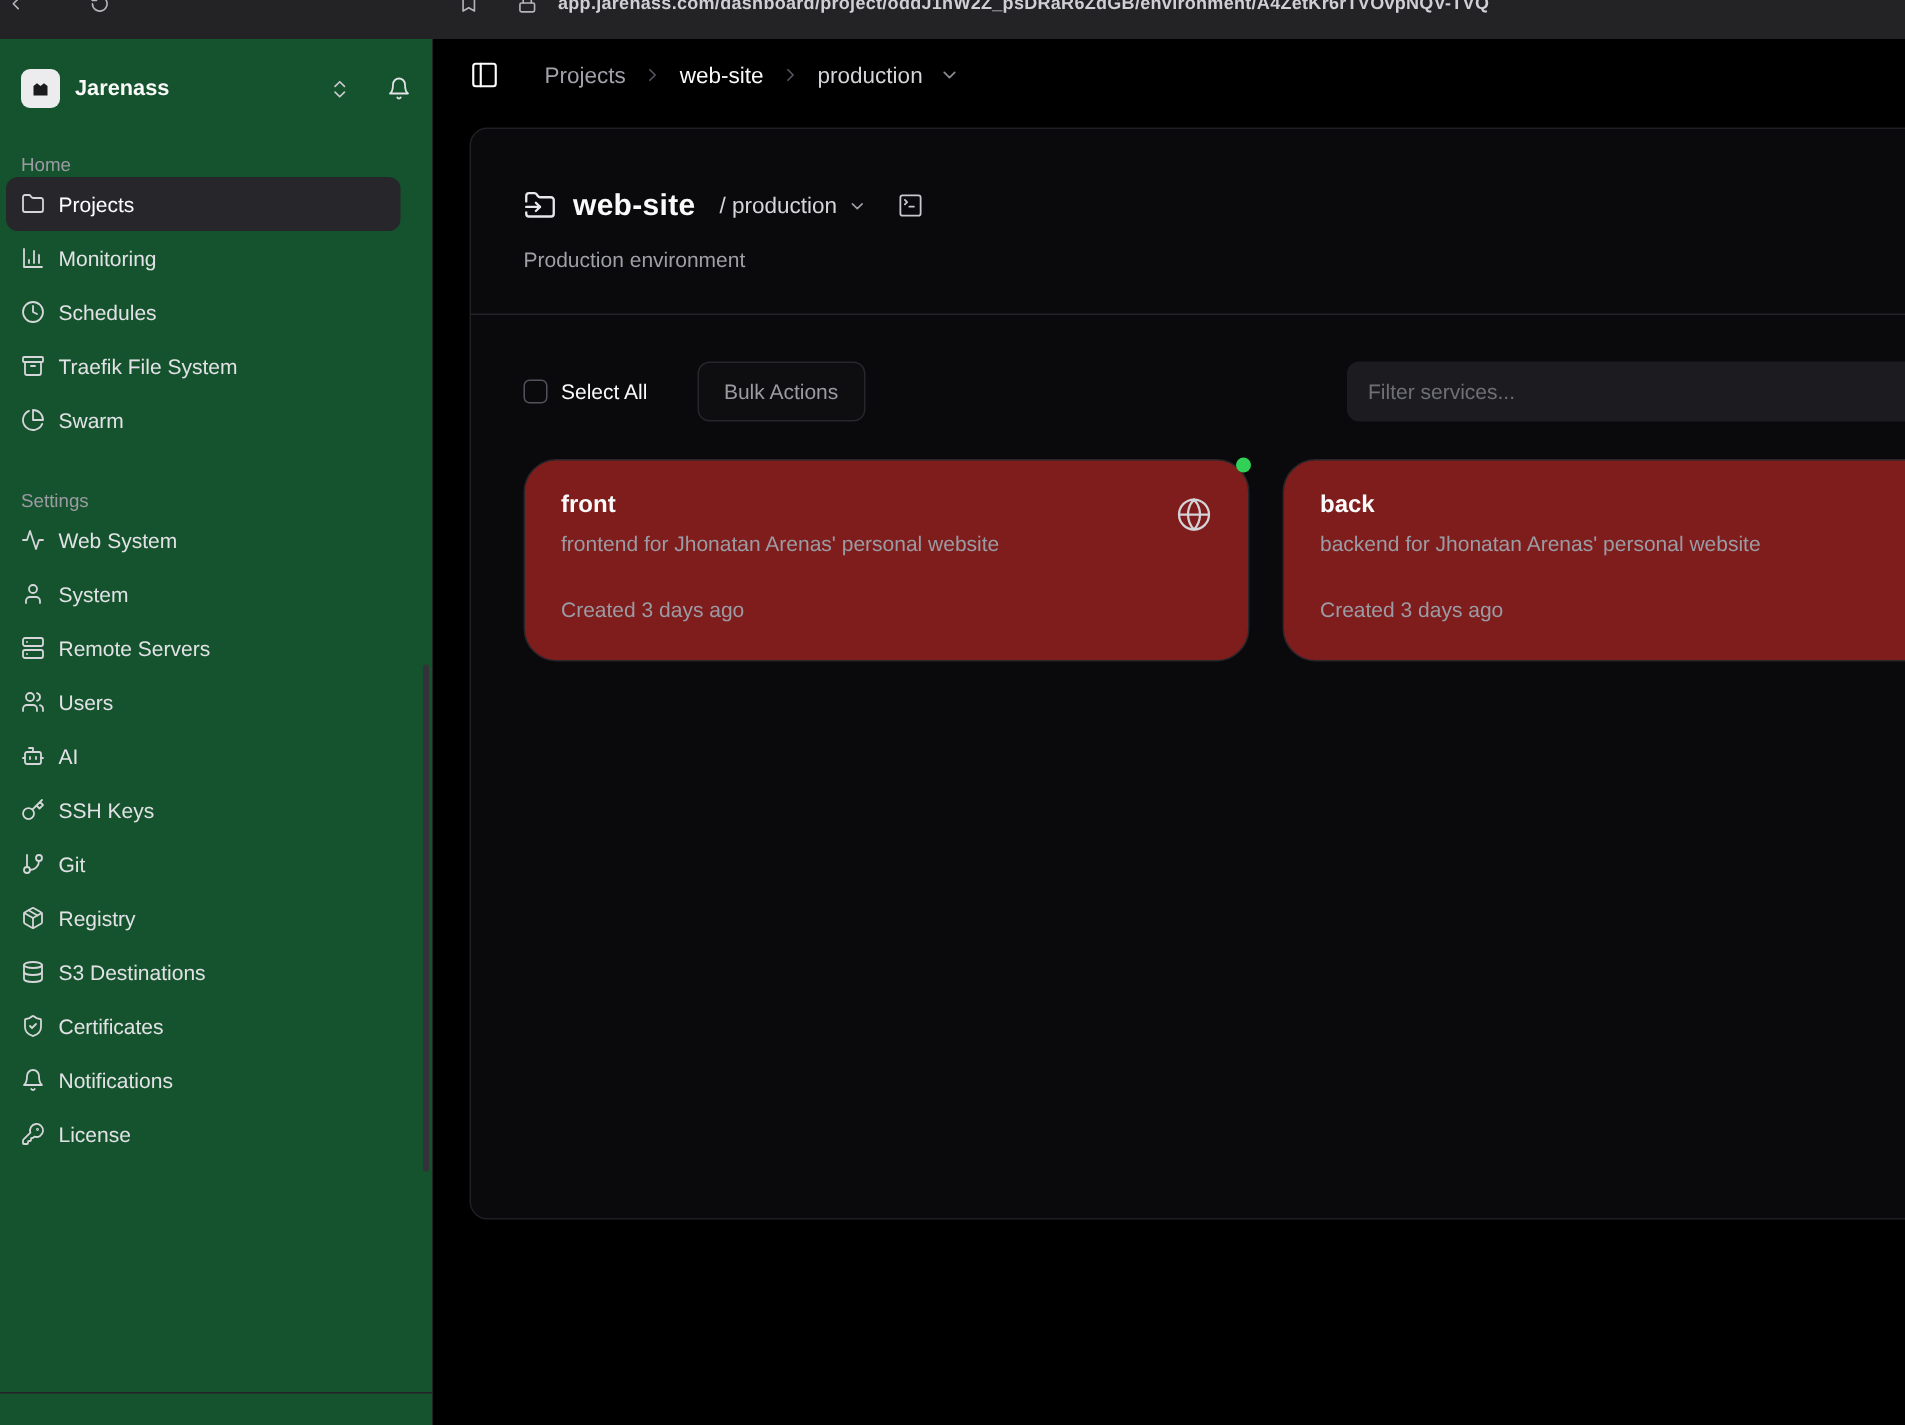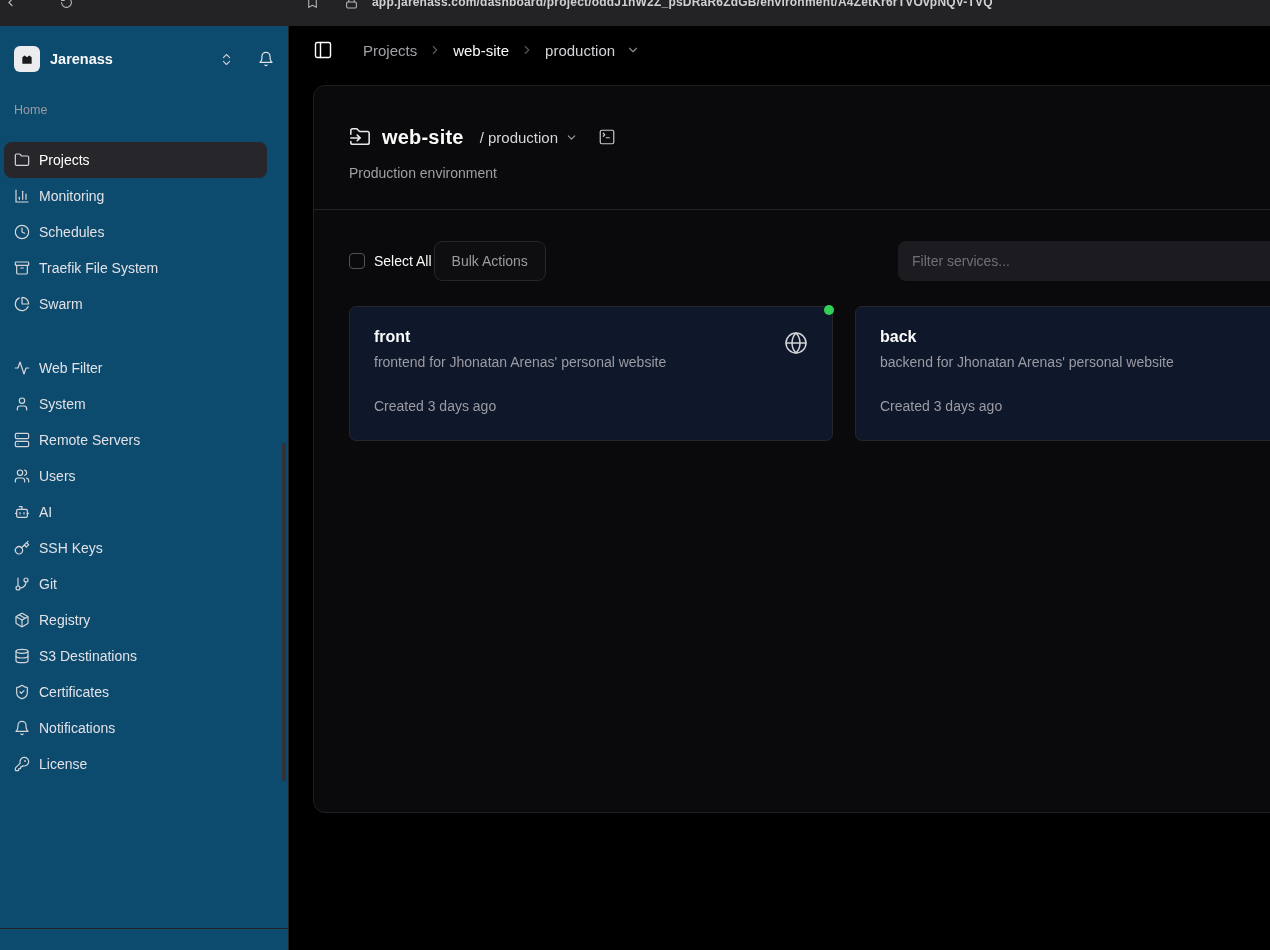--- a/index.html
+++ b/index.html
@@ -12,28 +12,28 @@
 
   
   .browser-bar{position:absolute;top:0;left:0;width:1270px;height:26px;background:#232326;overflow:hidden;z-index:20}
   .bicon{position:absolute;top:-4px;width:13px;height:13px;color:#b4b4ba;stroke-width:2}
   .url{position:absolute;left:372px;top:-5px;font-size:12px;font-weight:700;color:#cfcfd4;letter-spacing:.2px;white-space:nowrap}
 
   
   .app{position:absolute;top:10px;left:0;width:1270px;height:940px;background:#000;border-radius:10px 10px 0 0;overflow:hidden}
 
   
-  .sidebar{position:absolute;top:0;left:0;width:289px;height:940px;background:#0c4a6e;border-right:1px solid #222227;border-radius:10px 0 0 0}
+  .sidebar{position:absolute;top:0;left:0;width:289px;height:940px;background:#14532d;border-right:1px solid #222227;border-radius:10px 0 0 0}
   .sb-header{display:flex;align-items:center;padding:36px 12px 0 14px}
   .logo{width:26px;height:26px;border-radius:6px;background:#ececee;display:flex;align-items:center;justify-content:center;flex:none}
   .ws-name{margin-left:10px;font-size:14.5px;font-weight:700;color:#fafafa}
   .sb-trigger{margin-left:auto;margin-right:8px;background:none;border:none;color:#c9c9cf;cursor:pointer;padding:2px}
   .sb-bell{margin-left:12px;background:none;border:none;color:#e2e2e6;cursor:pointer;padding:2px}
   .nav{margin-top:30px;padding:0 21px 0 4px}
-  .nav-label{font-size:12.5px;color:#9b9ba3;line-height:16px;padding:0 0 24px 10px}
+  .nav-label{font-size:12.5px;color:#9b9ba3;line-height:16px;padding:0 0 0 10px}
   .nav-item{display:flex;align-items:center;gap:9px;height:36px;padding:0 10px;border-radius:8px;font-size:14px;color:#e2e2e6;cursor:pointer}
   .nav-item .icn{width:16px;height:16px;color:#d6d6da;flex:none}
   .nav-item.active{background:#26262b;color:#fff}
   .nav-section + .nav-section{margin-top:28px}
   .sb-scrollbar{position:absolute;top:433px;right:2px;width:4px;height:338px;border-radius:2px;background:#323238}
   .sb-footer{position:absolute;top:918px;left:0;width:100%;height:60px;border-top:1px solid #222227;display:flex;align-items:center;gap:10px;padding:10px 12px 0 16px}
 
   
   .main{position:absolute;left:289px;top:0;width:981px;height:940px;background:#000}
   .main-header{position:absolute;top:28px;left:24px;height:24px;display:flex;align-items:center}
@@ -51,26 +51,26 @@
   .project-title{margin-left:11px;font-size:20px;font-weight:700;color:#fafafa;letter-spacing:.2px}
   .env-select{display:flex;align-items:center;gap:7px;margin-left:16px;background:none;border:none;color:#d6d6da;font-size:15px;font-family:inherit;cursor:pointer}
   .env-select .icn{color:#9f9fa6;stroke-width:2}
   .term-btn{margin-left:20px;background:none;border:none;color:#c8c8cd;cursor:pointer;padding:0}
   .subtitle{margin-top:13px;font-size:14px;color:#9f9fa6}
   .panel-divider{position:absolute;top:123px;left:0;width:100%;height:1px;background:#222227}
 
   .toolbar{position:absolute;top:155px;left:35px;width:949px;height:40px;display:flex;align-items:center}
   .checkbox{width:16px;height:16px;border:1px solid #52525b;border-radius:4px;flex:none;cursor:pointer}
   .select-label{margin-left:9px;font-size:14px;color:#fafafa}
-  .bulk-btn{margin-left:2px;height:40px;padding:0 17px;border:1px solid #26262b;border-radius:8px;background:#0e0e11;color:#9a9aa1;font-size:14px;font-family:inherit;cursor:pointer}
+  .bulk-btn{margin-left:33px;height:40px;padding:0 17px;border:1px solid #26262b;border-radius:8px;background:#0e0e11;color:#9a9aa1;font-size:14px;font-family:inherit;cursor:pointer}
   .filter-input{margin-left:auto;width:400px;height:40px;background:#1c1c20;border:none;border-radius:8px;padding:0 14px;font-size:14px;color:#e4e4e8;font-family:inherit;outline:none}
   .filter-input::placeholder{color:#6f6f78}
 
   .cards{position:absolute;top:220px;left:35px;display:flex;gap:22px}
-  .svc-card{position:relative;width:484px;height:135px;border:1px solid #26262b;border-radius:7px;background:#0f172a;padding:21px 24px;cursor:pointer}
+  .svc-card{position:relative;width:484px;height:135px;border:1px solid #26262b;border-radius:22px;background:#7f1d1d;padding:21px 24px;cursor:pointer}
   .svc-name{font-size:16px;font-weight:600;line-height:18px;color:#fafafa}
   .svc-desc{margin-top:7px;font-size:14px;line-height:18px;color:#9b9ba3}
   .svc-created{margin-top:26px;font-size:14px;line-height:18px;color:#9b9ba3}
   .svc-type{position:absolute;top:24px;right:24px;width:24px;height:24px;color:#d4d4d8;stroke-width:1.5}
   .status-dot{position:absolute;top:-2px;right:-2px;width:10px;height:10px;border-radius:50%;background:#31d158}
 </style>
 </head>
 <body>
 
 <svg width="0" height="0" style="position:absolute" aria-hidden="true">
@@ -290,25 +290,26 @@
         </div>
         <div class="nav-item">
           <svg class="icn">
               <use href="#i-pie"></use>
             </svg>
           <span>Swarm</span>
         </div>
       </div>
 
       <div class="nav-section">
+        <div class="nav-label">Settings</div>
         <div class="nav-item">
           <svg class="icn">
               <use href="#i-activity"></use>
             </svg>
-          <span>Web Filter</span>
+          <span>Web System</span>
         </div>
         <div class="nav-item">
           <svg class="icn">
               <use href="#i-user"></use>
             </svg>
           <span>System</span>
         </div>
         <div class="nav-item">
           <svg class="icn">
               <use href="#i-server"></use>

